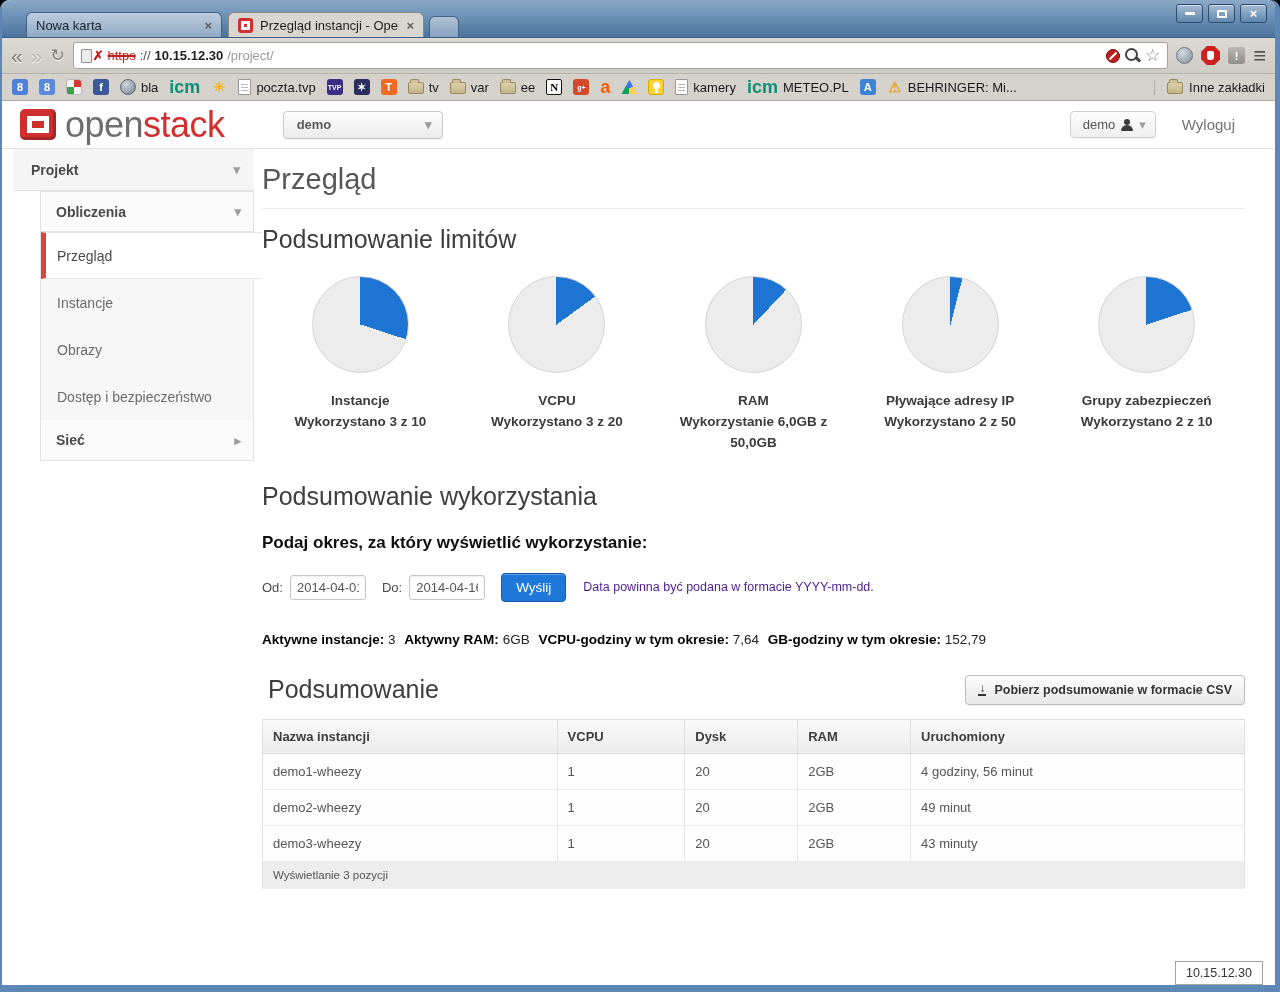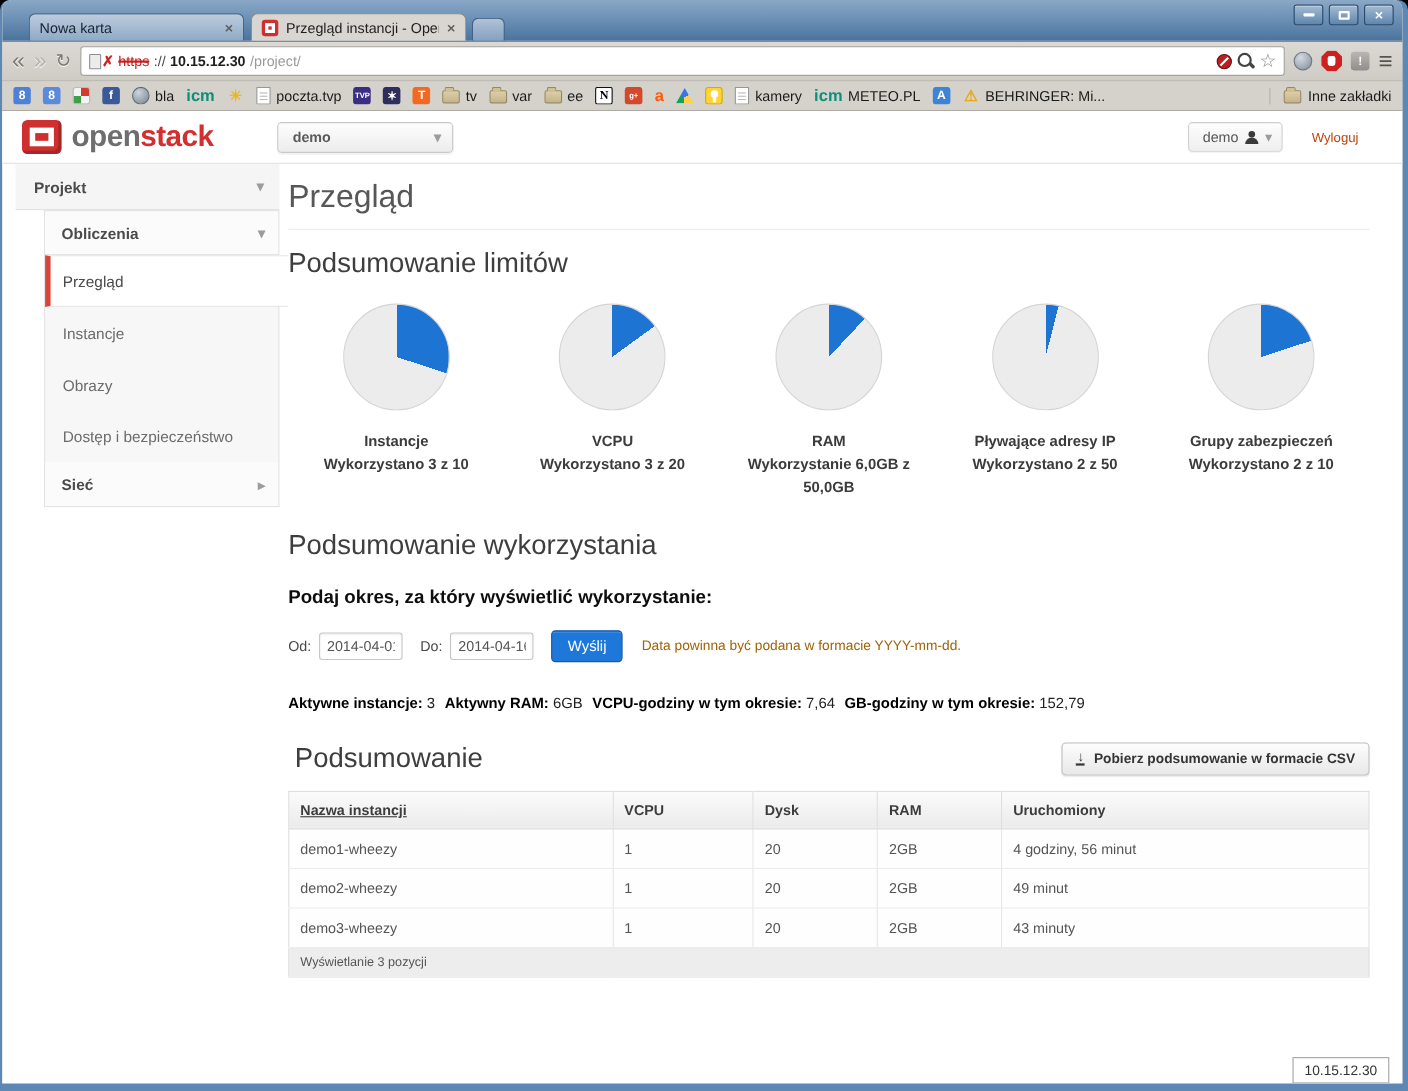--- a/index.html
+++ b/index.html
@@ -48,21 +48,21 @@
   .octagon { width:19px; height:19px; background:#cf2020; clip-path:polygon(30% 0,70% 0,100% 30%,100% 70%,70% 100%,30% 100%,0 70%,0 30%); display:flex; align-items:center; justify-content:center; }
   .palm { width:7px; height:9px; background:#fff; border-radius:2px 2px 3px 3px; }
   .addon-sq { width:17px; height:17px; border-radius:3px; background:linear-gradient(#b9b7b3,#908e8a); color:#fff; font-weight:bold; font-size:11px; display:flex; align-items:center; justify-content:center; }
   .hamburger { font-size:22px; color:#55534e; line-height:1; }
 
   
   .bookmarks { height:27px; flex:none; background:#d5d2cc; border-bottom:1px solid #aeaba5; display:flex; align-items:center; padding:0 10px; font-size:13px; color:#1a1a1a; }
   .bm-list { display:flex; align-items:center; gap:11px; flex:1; min-width:0; overflow:hidden; }
   .bm { display:flex; align-items:center; gap:5px; white-space:nowrap; }
   .bm-ic { width:16px; height:16px; display:inline-flex; align-items:center; justify-content:center; font-weight:bold; font-size:11px; border-radius:3px; flex:none; }
-  .bm-ic.txt { width:auto; font-size:15px; border-radius:0; }
+  .bm-ic.txt { width:auto; font-size:18px; border-radius:0; }
   .bm-ic.box { background:#fff; border:1px solid #111; color:#000; border-radius:2px; font-family:"Liberation Serif", serif; }
   .bm-ic.glyph { font-size:14px; border-radius:0; }
   .bm-ic.folder { background:linear-gradient(#dccfa8,#c3b48a); border:1px solid #96885f; border-radius:2px; height:12px; margin-top:2px; position:relative; }
   .bm-ic.folder::before { content:""; position:absolute; top:-4px; left:1px; width:7px; height:3px; background:#cfc098; border:1px solid #96885f; border-bottom:none; border-radius:2px 2px 0 0; }
   .bm-ic.page { width:13px; height:16px; background:#fff; border:1px solid #979797; border-radius:1px; position:relative; }
   .bm-ic.page::before { content:""; position:absolute; left:2px; top:4px; width:7px; height:1px; background:#b9b9b9; box-shadow:0 3px 0 #b9b9b9, 0 6px 0 #b9b9b9; }
   .bm-ic.globe2 { border-radius:50%; background:radial-gradient(circle at 35% 30%, #cdd5dd, #75828f); border:1px solid #5e6974; }
   .bm-ic.gdrive { width:16px; height:14px; border-radius:0; clip-path:polygon(50% 0,100% 100%,0 100%); background:conic-gradient(from -60deg at 50% 62%, #3777e3 0 120deg, #ffcf4d 0 240deg, #13a15d 0 360deg); }
   .bm-ic.pinwheel { border-radius:3px; background:conic-gradient(#d23b2f 0 25%, #f4f4f4 0 50%, #3f9e49 0 75%, #f4f4f4 0); border:1px solid #bbb; }
   .bm-ic.bulb { background:#ffd435; border:1px solid #d8a900; position:relative; }
@@ -70,30 +70,30 @@
   .bm-ic.bulb::after { content:""; position:absolute; left:6px; top:9px; width:3px; height:4px; background:#fff; }
   .other-bm { display:flex; align-items:center; gap:6px; padding-left:12px; margin-left:8px; border-left:1px solid #b3b0aa; white-space:nowrap; }
 
   
   .viewport { flex:1; background:#fff; position:relative; overflow:hidden; }
 
   .os-header { height:48px; background:#fff; border-bottom:1px solid #e2e2e2; display:flex; align-items:center; padding:0 26px 0 18px; }
   .logo { display:flex; align-items:center; gap:9px; }
   .logo-mark { width:36px; height:31px; background:#cf2f2f; border-radius:5px; position:relative; box-shadow:inset -3px -3px 0 rgba(0,0,0,.18); }
   .logo-mark::before { content:""; position:absolute; inset:7px; border:5px solid #fff; }
-  .logo-text { font-size:27px; font-weight:bold; letter-spacing:-0.5px; }
+  .logo-text { font-size:36px; font-weight:normal; letter-spacing:-0.5px; }
   .logo-open { color:#6e6e6e; } .logo-stack { color:#d22f2f; }
   .proj-select { margin-left:58px; width:160px; height:28px; border:1px solid #c8c8c8; border-radius:4px; background:linear-gradient(#fdfdfd,#ececec); display:flex; align-items:center; justify-content:space-between; padding:0 10px 0 13px; font-size:13px; font-weight:bold; color:#5a5a5a; box-shadow:0 1px 1px rgba(0,0,0,.05); }
   .chev { color:#9c9c9c; font-size:13px; }
   .hdr-right { margin-left:auto; display:flex; align-items:center; }
   .user-btn { height:27px; border:1px solid #cfcfcf; border-radius:4px; background:linear-gradient(#fdfdfd,#efefef); display:flex; align-items:center; gap:6px; padding:0 9px 0 12px; font-size:13px; color:#555; box-shadow:0 1px 1px rgba(0,0,0,.05); }
   .person { width:12px; height:12px; position:relative; display:inline-block; }
   .person::before { content:""; position:absolute; left:3px; top:0; width:6px; height:6px; border-radius:50%; background:#3a3a3a; }
   .person::after { content:""; position:absolute; left:0; top:6px; width:12px; height:6px; border-radius:6px 6px 0 0; background:#3a3a3a; }
-  .logout { font-size:12px; color:#c2410c; margin:0 14px 0 26px; }
+  .logout { font-size:15px; color:#737373; margin:0 14px 0 26px; }
 
   
   .sidebar { position:absolute; left:12px; top:48px; width:240px; }
   .dash-hdr { height:42px; display:flex; align-items:center; justify-content:space-between; padding:0 14px 0 17px; background:#f5f5f5; border-bottom:1px solid #e2e2e2; font-size:14px; font-weight:bold; color:#4a4a4a; }
   .accordion { margin-left:26px; }
   .group-hdr { height:41px; display:flex; align-items:center; justify-content:space-between; padding:0 12px 0 15px; background:#fbfbfb; border:1px solid #e3e3e3; font-size:14px; font-weight:bold; color:#4a4a4a; }
   .group-hdr.net { border-top:none; }
   .nav-items { background:#f7f7f7; border-left:1px solid #e3e3e3; border-right:1px solid #e3e3e3; }
   .nav-item { height:47px; display:flex; align-items:center; padding-left:16px; font-size:14px; color:#6b6b6b; cursor:pointer; }
   .nav-item.active { background:#fff; border-top:1px solid #e6e6e6; border-bottom:1px solid #e6e6e6; border-left:5px solid #d8453c; padding-left:11px; margin-right:-9px; position:relative; z-index:2; color:#4a4a4a; }
@@ -104,35 +104,35 @@
   h2.section { font-size:25px; font-weight:normal; color:#3e3e3e; margin:16px 0 20px; }
   .cards { display:flex; margin-top:22px; }
   .card { flex:1; text-align:center; }
   .pie { width:97px; height:97px; border-radius:50%; margin:0 auto; border:1px solid #d4d4d4; }
   .card-title { margin-top:18px; font-weight:bold; font-size:13.5px; color:#3b3b3b; line-height:1.55; }
   .card-caption { font-weight:bold; font-size:13.5px; color:#3b3b3b; line-height:1.55; }
   .period-label { font-weight:bold; font-size:17px; color:#0e0e0e; margin:22px 0 20px; }
   .form-row { display:flex; align-items:center; font-size:13px; color:#4a4a4a; }
   .date-input { width:76px; height:25px; border:1px solid #c6c6c6; border-radius:3px; padding:0 6px; color:#555; font-size:13px; box-shadow:inset 0 1px 2px rgba(0,0,0,.08); margin:0 16px 0 7px; font-family:"Liberation Sans", sans-serif; }
   .btn-submit { background:#1e78d9; border:1px solid #1458ab; border-radius:4px; color:#fff; padding:6px 14px; font-size:13.5px; font-family:"Liberation Sans", sans-serif; box-shadow:inset 0 1px 0 rgba(255,255,255,.25); }
-  .hint { margin-left:17px; font-size:12.5px; color:#a16207; }
+  .hint { margin-left:17px; font-size:12.5px; color:#4c1d95; }
   .stats { margin-top:30px; font-size:13.5px; color:#222; }
   .stats b { color:#000; }
   .stats .val { margin-right:5px; }
   .usage-row { display:flex; justify-content:space-between; align-items:center; margin-top:28px; }
   .usage-row h2 { margin:0; padding-left:6px; }
   .btn-csv { display:flex; align-items:center; gap:8px; background:linear-gradient(#fdfdfd,#e8e8e8); border:1px solid #bcbcbc; border-radius:4px; padding:7px 12px; font-size:12.5px; font-weight:bold; color:#353535; box-shadow:0 1px 1px rgba(0,0,0,.08); font-family:"Liberation Sans", sans-serif; }
   .dl-ic { border-bottom:2px solid #353535; line-height:10px; padding:0 1px 1px; font-size:12px; font-weight:bold; }
   table.usage { width:100%; border-collapse:collapse; margin-top:14px; border:1px solid #dfdfdf; font-size:13px; }
   table.usage th { text-align:left; padding:9px 10px; background:linear-gradient(#fbfbfb,#ebebeb); border-bottom:1px solid #d6d6d6; border-right:1px solid #dfdfdf; color:#3c3c3c; font-size:13px; }
   table.usage td { padding:10px; border-right:1px solid #e6e6e6; border-bottom:1px solid #ececec; color:#555; background:#fefefe; }
   table.usage th:last-child, table.usage td:last-child { border-right:none; }
   td.link, .link { color:#5cabdf; cursor:pointer; }
   table.usage tfoot td { background:#ededed; font-size:11.5px; color:#555; padding:7px 10px; border-top:1px solid #dcdcdc; }
-  .col-name { width:30%;text-decoration:underline; } .col-vcpu { width:13%; } .col-disk { width:11.5%; } .col-ram { width:11.5%; } .col-up { width:34%; }
+  .col-name { width:30%; } .col-vcpu { width:13%; } .col-disk { width:11.5%; } .col-ram { width:11.5%; } .col-up { width:34%; }
 
   .status-tip { position:absolute; right:12px; bottom:0; background:#fff; border:1px solid #a3a3a3; padding:4px 10px; font-size:12.5px; color:#333; }
 </style>
 </head>
 <body>
 
 <div class="frame">
 <div class="win">
 
   <div class="titlebar">

